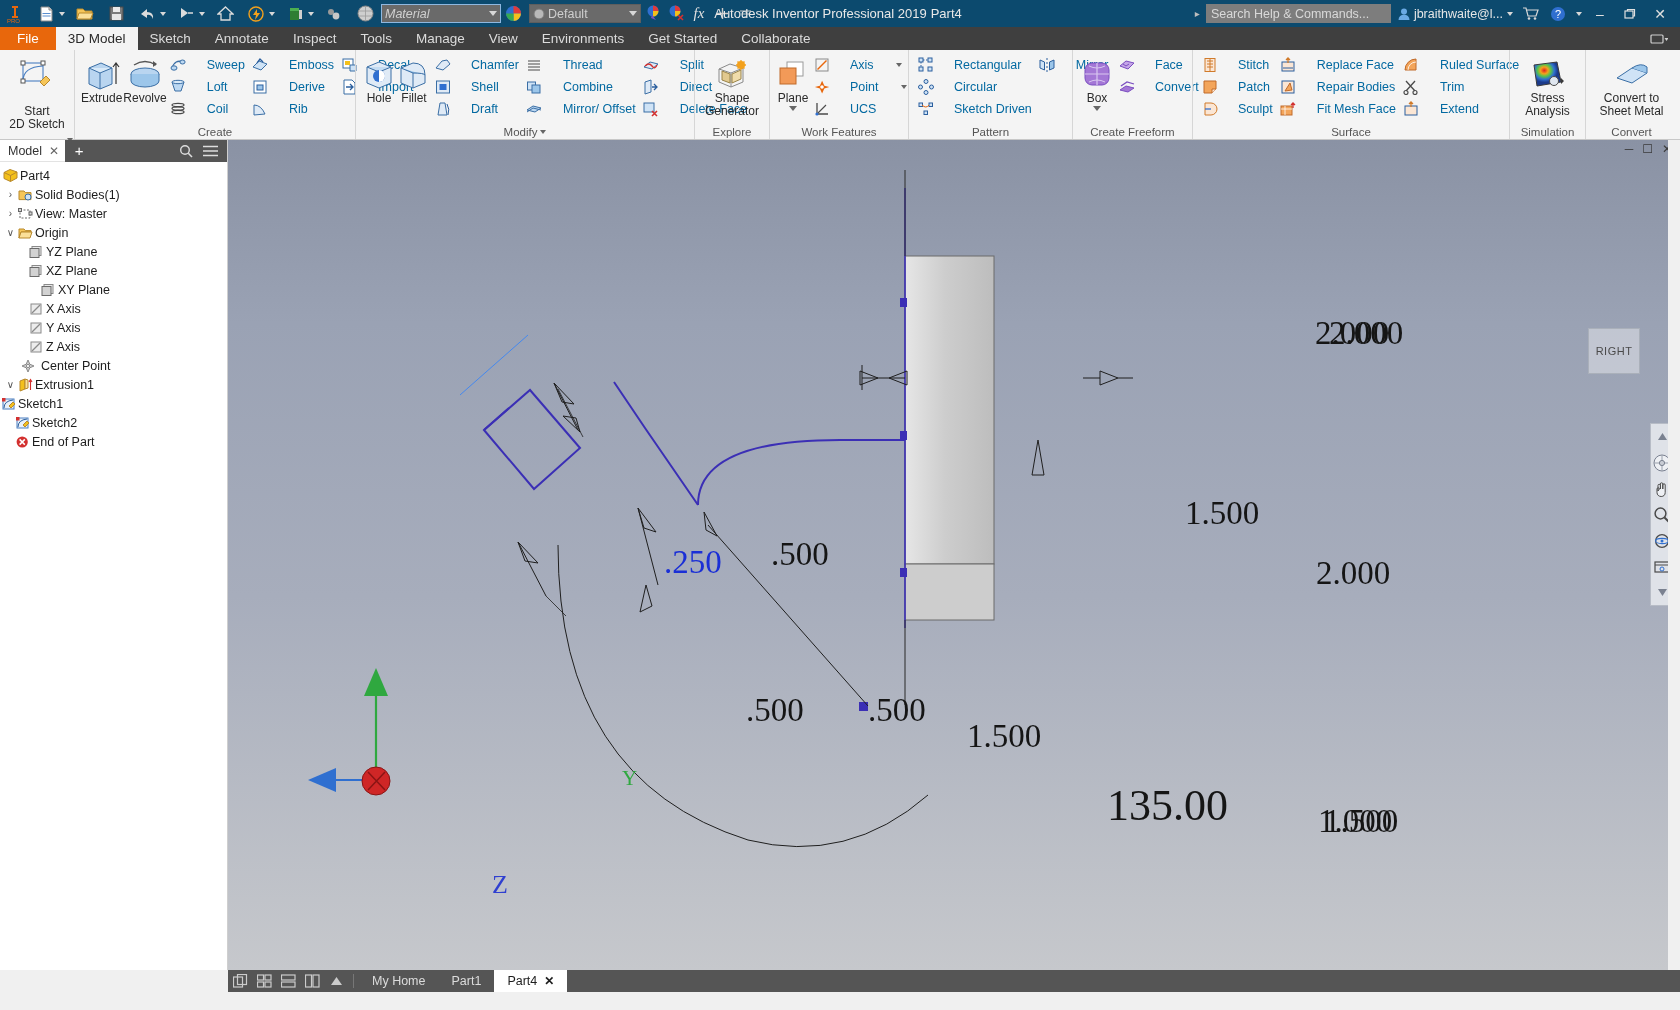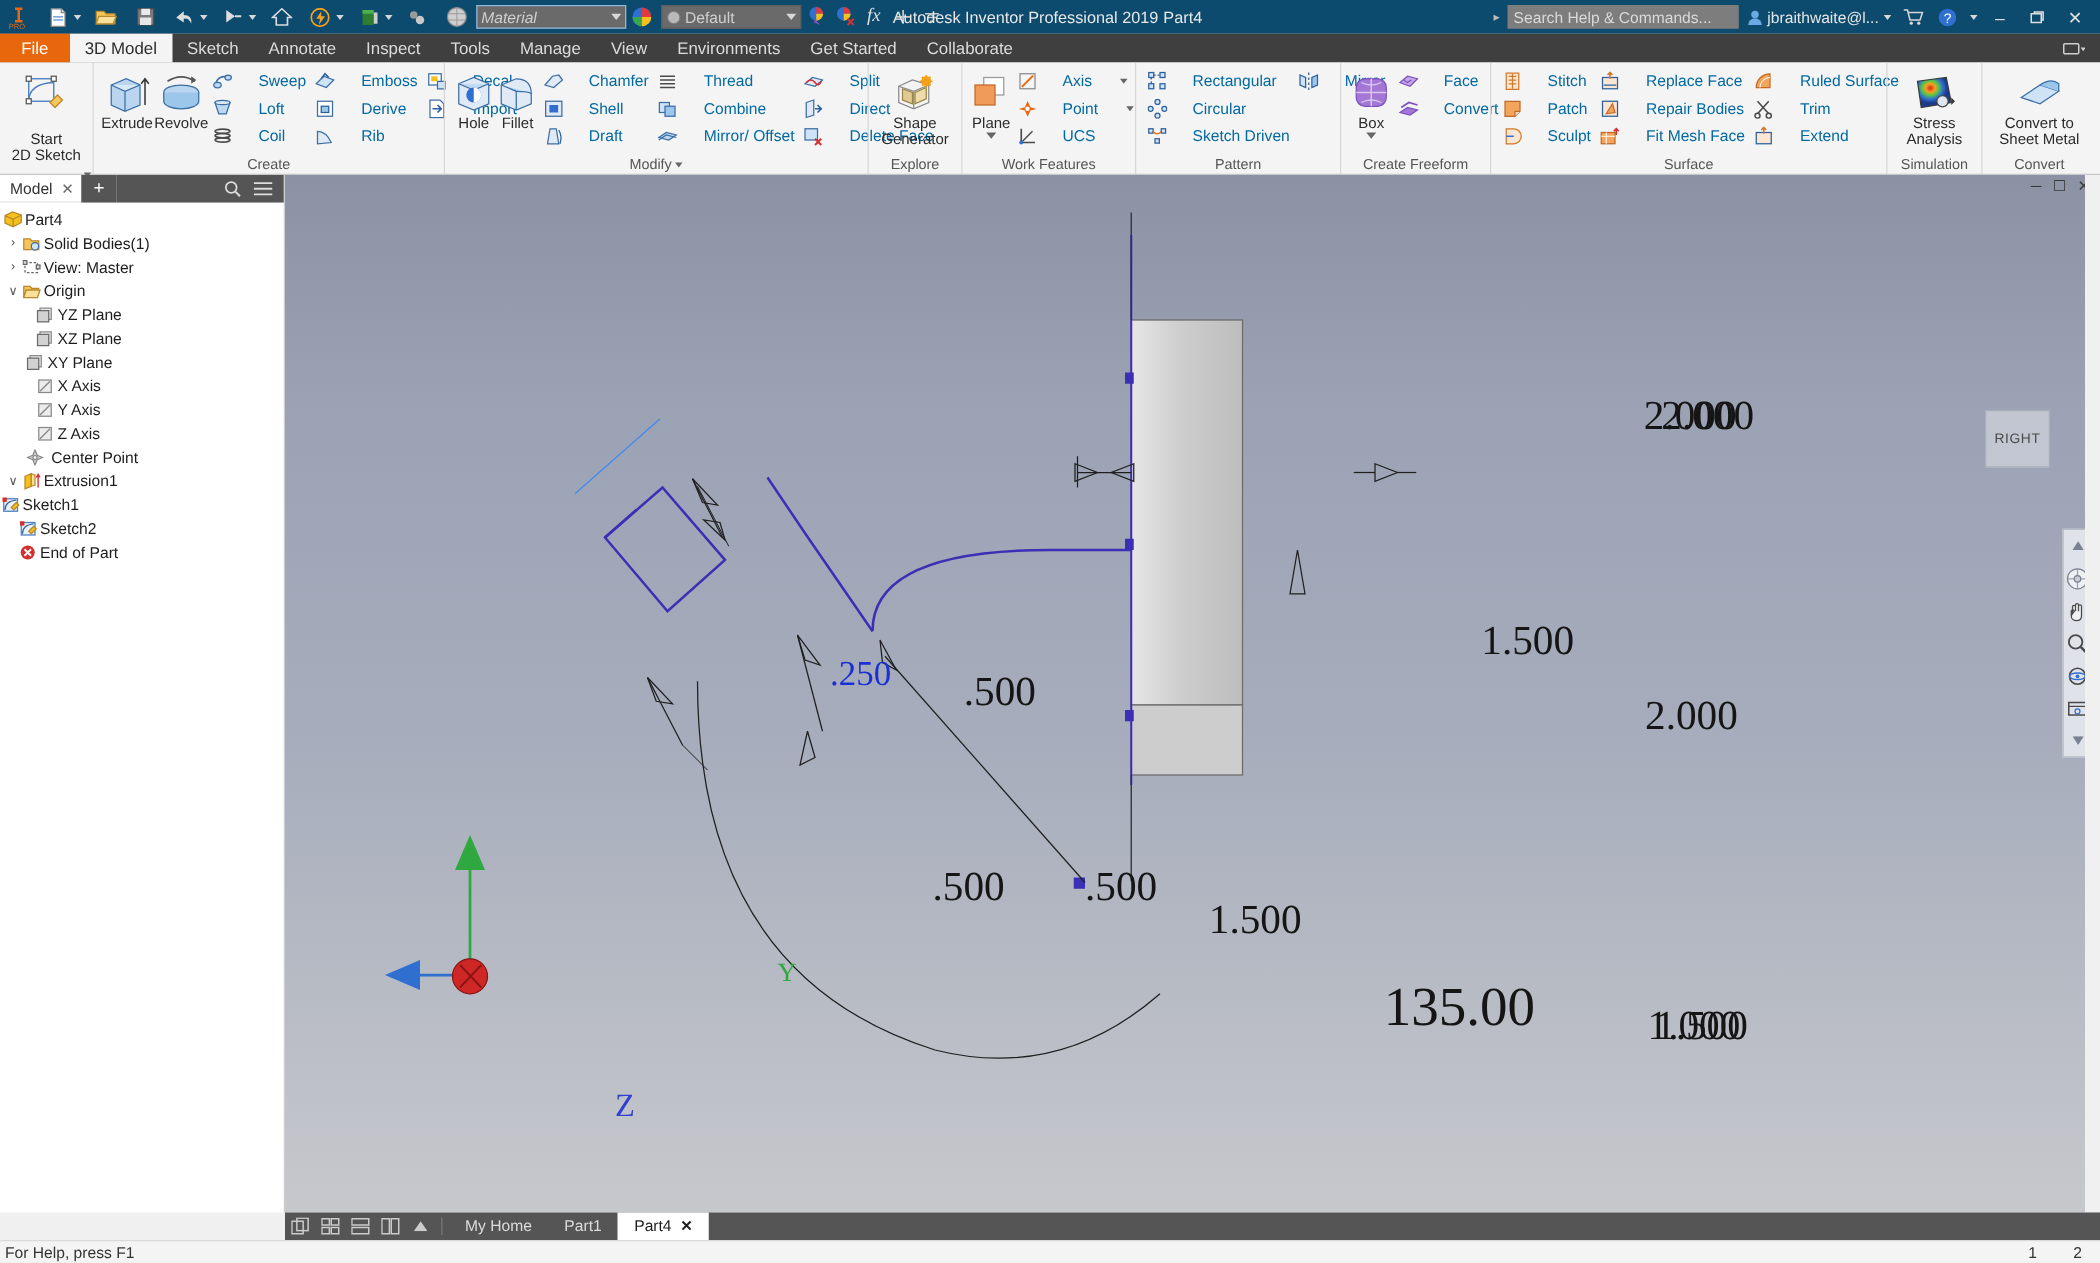--- a/index.html
+++ b/index.html
@@ -997,21 +997,21 @@
       </div>
       <div class="trow" style="padding-left:28px">
         <span class="tico">
             <svg width="15" height="14" viewBox="0 0 15 14">
               <rect x="3" y="1.5" width="9" height="9" fill="#e9e9e9" stroke="#8a8a8a"></rect>
               <rect x="1" y="3.5" width="9" height="9" fill="#d2d2d2" stroke="#6a6a6a"></rect>
             </svg>
           </span>
         <span class="tlbl">XZ Plane</span>
       </div>
-      <div class="trow" style="padding-left:20px">
+      <div class="trow" style="padding-left:40px">
         <span class="tico">
             <svg width="15" height="14" viewBox="0 0 15 14">
               <rect x="3" y="1.5" width="9" height="9" fill="#e9e9e9" stroke="#8a8a8a"></rect>
               <rect x="1" y="3.5" width="9" height="9" fill="#d2d2d2" stroke="#6a6a6a"></rect>
             </svg>
           </span>
         <span class="tlbl">XY Plane</span>
       </div>
       <div class="trow" style="padding-left:28px">
         <span class="tico">
@@ -1164,21 +1164,21 @@
       <path d="M810 300 L804 335 L816 335 Z" fill="none" stroke="#1f1f1f" stroke-width="1"></path>
 
       <path d="M148 640 L148 540" stroke="#2fa83f" stroke-width="2.2"></path>
       <path d="M148 528 L136 556 L160 556 Z" fill="#2fa83f"></path>
       <path d="M148 640 L92 640" stroke="#2f6fd0" stroke-width="2.2"></path>
       <path d="M80 640 L108 628 L108 652 Z" fill="#2f6fd0"></path>
       <circle cx="148" cy="641" r="14" fill="#cf2626" stroke="#8a1414"></circle>
       <path d="M140 632 L157 650 M157 632 L140 650" stroke="#8a1414" stroke-width="1.5"></path>
     </svg>
 
-    <div class="dim blue" style="left:436px; top:384px; font-size:28px">.250</div>
+    <div class="dim blue" style="left:436px; top:404px; font-size:33px">.250</div>
     <div class="dim" style="left:543px; top:396px; font-size:33px">.500</div>
     <div class="dim" style="left:518px; top:552px; font-size:33px">.500</div>
     <div class="dim" style="left:640px; top:552px; font-size:33px">.500</div>
     <div class="dim" style="left:739px; top:578px; font-size:33px">1.500</div>
     <div class="dim" style="left:879px; top:640px; font-size:44px">135.00</div>
     <div class="dim" style="left:957px; top:355px; font-size:33px">1.500</div>
     <div class="dim" style="left:1087px; top:175px; font-size:33px">2.000</div>
     <div class="dim" style="left:1101px; top:175px; font-size:33px">2.000</div>
     <div class="dim" style="left:1088px; top:415px; font-size:33px">2.000</div>
     <div class="dim" style="left:1090px; top:663px; font-size:33px">1.000</div>
@@ -1275,20 +1275,13 @@
       </div>
     <div class="vsep"></div>
     <div class="dtab">My Home</div>
     <div class="dtab">Part1</div>
     <div class="dtab active">
       <span>Part4</span>
       <span style="font-size:12px;font-weight:bold">✕</span>
     </div>
   </div>
 
-  <div class="statusbar">
-    <div class="left">For Help, press F1</div>
-    <div class="right">
-      <span>1</span>
-      <span>2</span>
-    </div>
-  </div>
 </div>
 
 </body></html>

